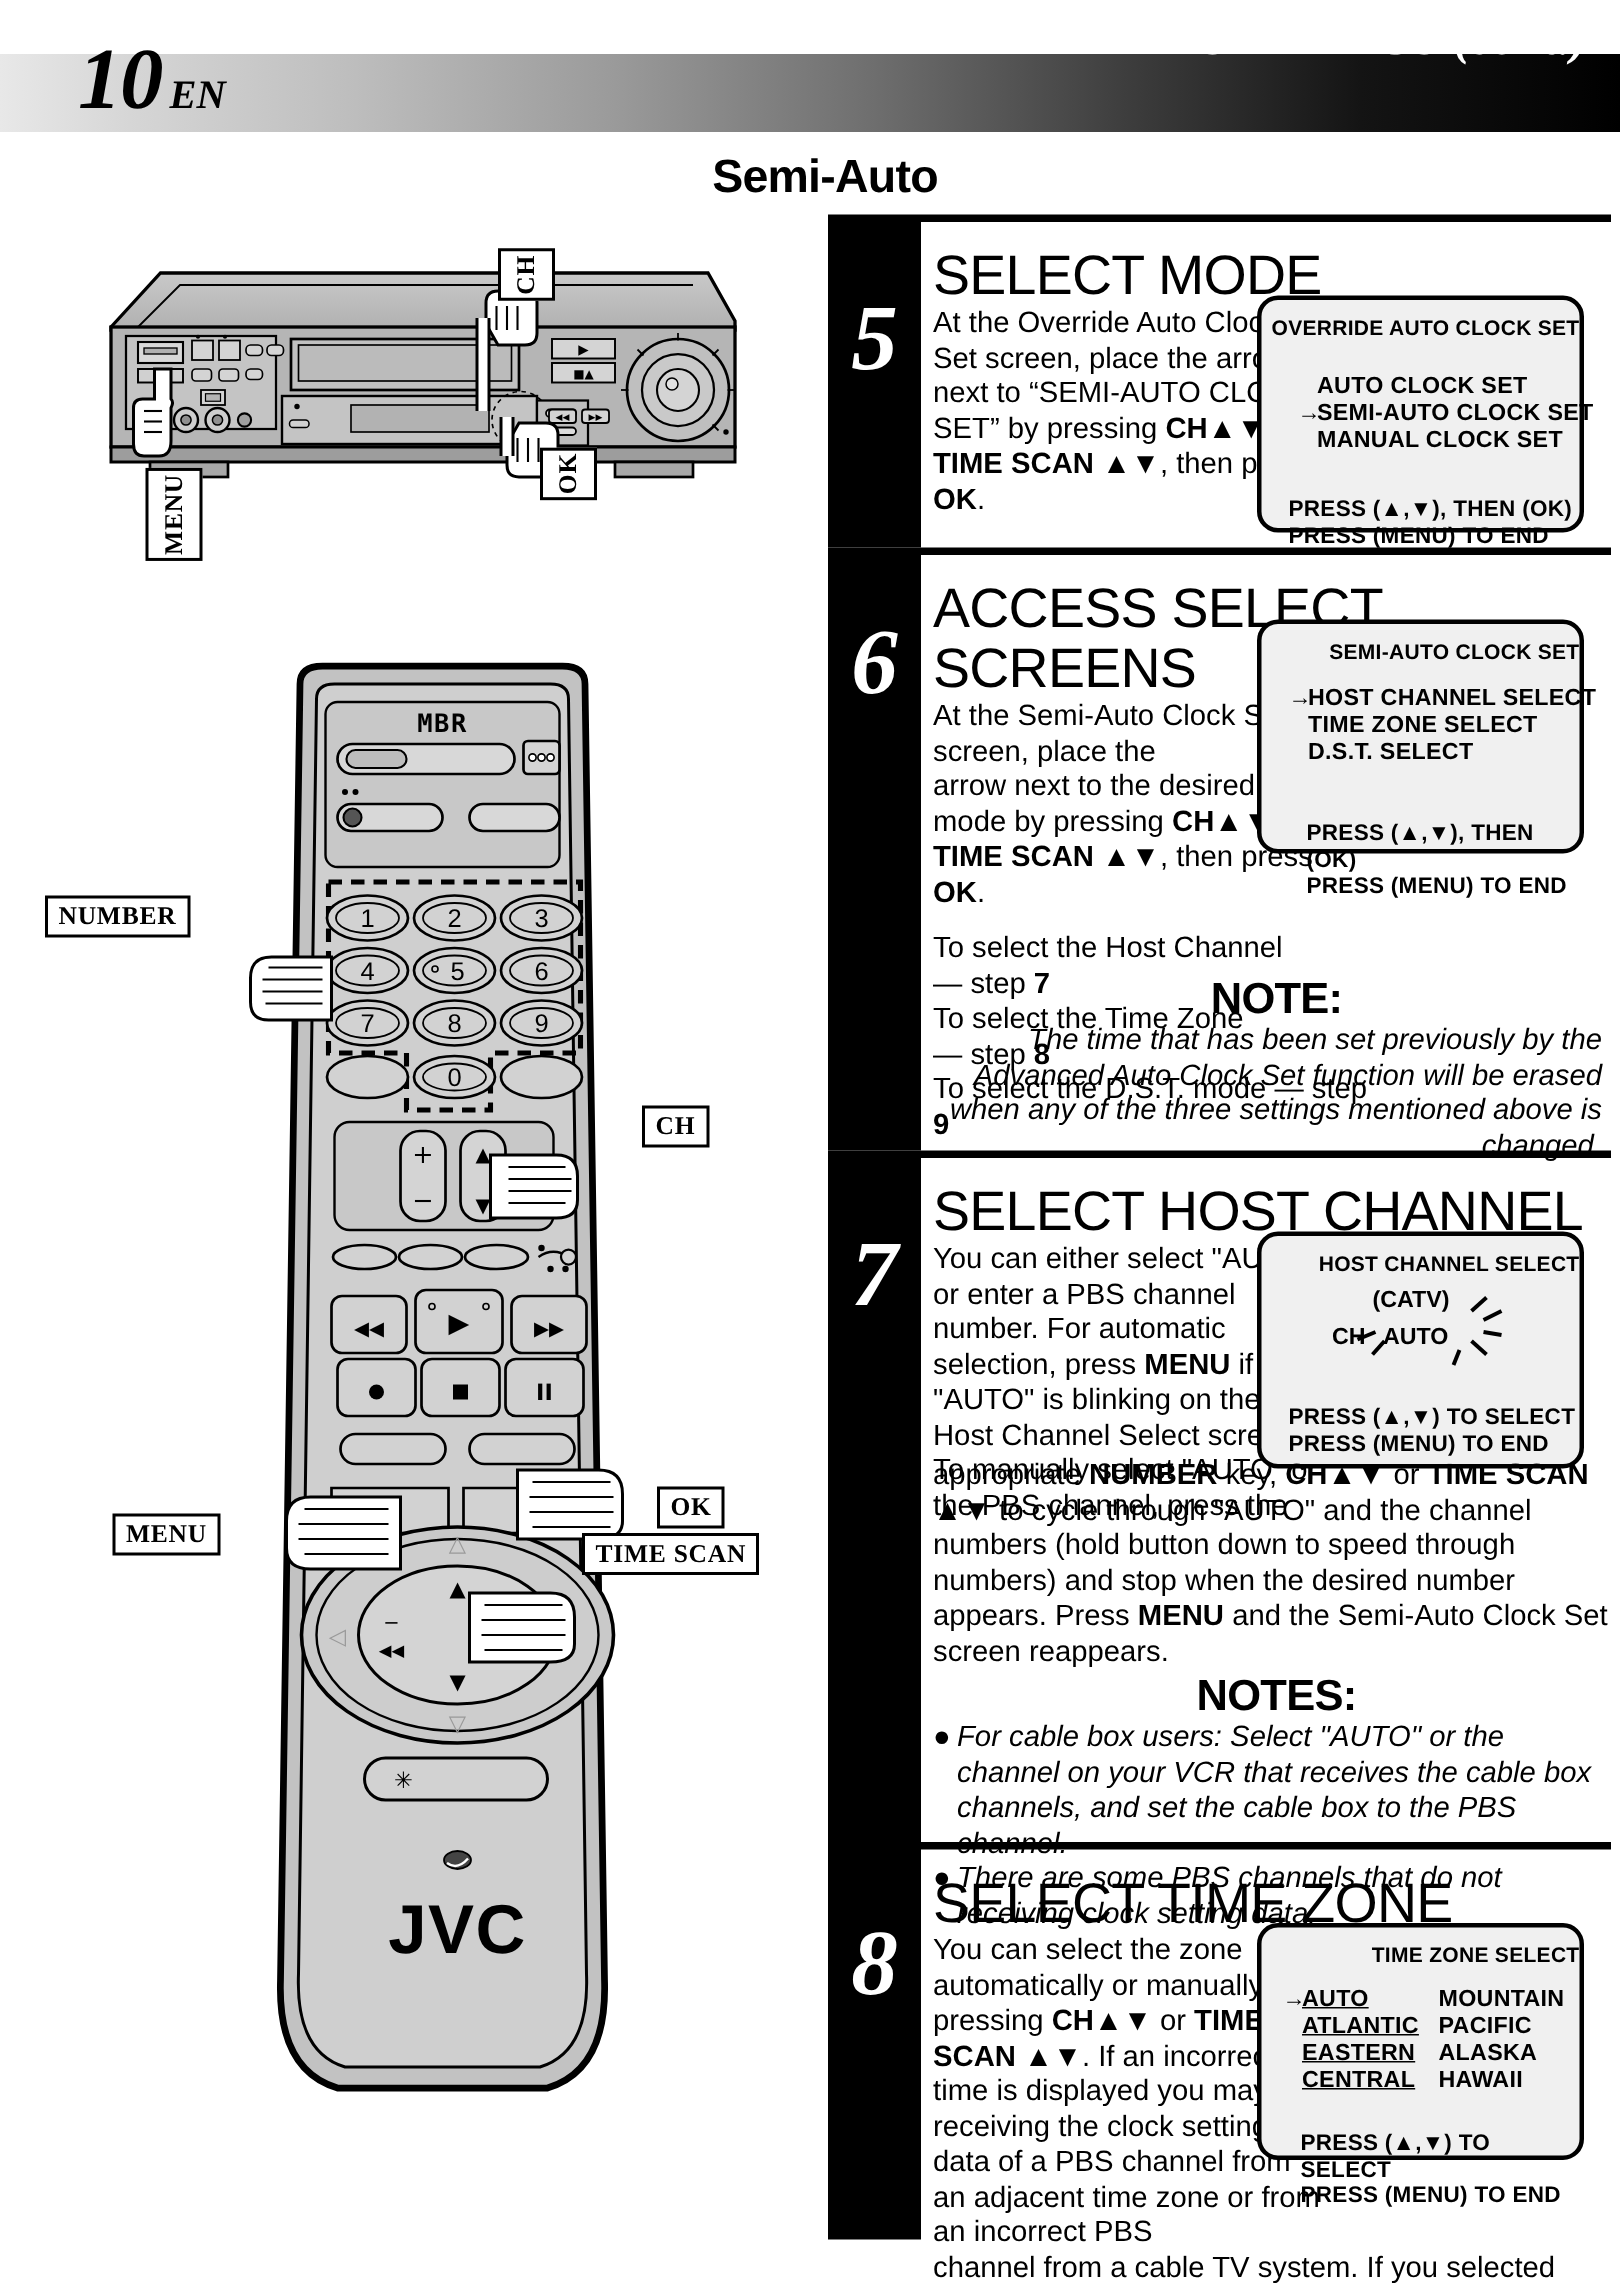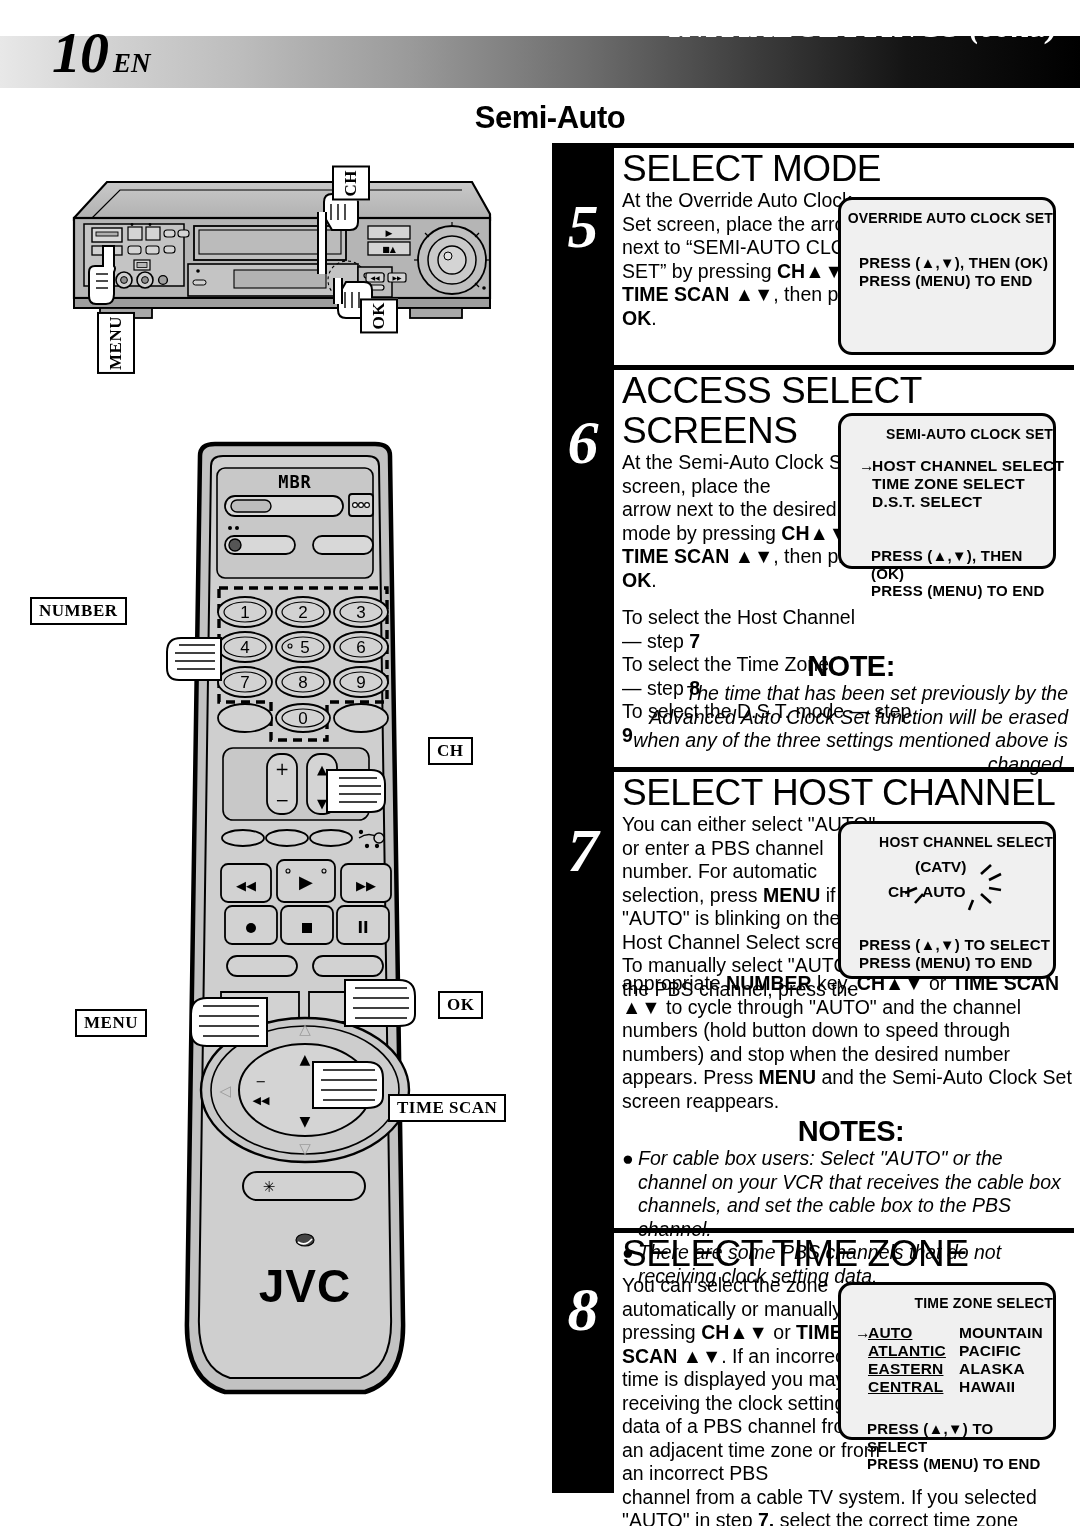--- a/index.html
+++ b/index.html
@@ -34,21 +34,21 @@
 
   
   #right-col{position:absolute;left:552px;top:143px;width:528px;}
   .step{position:relative;}
   .rule{height:5px;background:#000;margin-left:62px;margin-right:6px;}
   .stepbar{position:absolute;left:0;top:0;width:62px;background:#000;}
   .stepnum{position:absolute;left:0;width:62px;text-align:center;color:#fff;
      font-family:"Liberation Serif",serif;font-style:italic;font-weight:bold;
      font-size:62px;line-height:62px;}
   .heading{margin-left:70px;font-family:"Liberation Sans",sans-serif;font-weight:normal;
-     font-size:37px;line-height:40px;letter-spacing:-0.5px;padding-top:1px;}
+     font-size:37px;line-height:40px;letter-spacing:-0.5px;padding-top:16px;}
   .body{margin-left:70px;font-family:"Liberation Sans",sans-serif;font-size:19.5px;
      line-height:23.5px;}
   .body b{font-weight:bold;}
   .note-h{margin-left:70px;font-family:"Liberation Sans",sans-serif;font-weight:bold;
      font-size:29px;line-height:32px;letter-spacing:-0.5px;}
   .note-h.center{text-align:center;margin-left:70px;}
   .note-b{margin-left:70px;font-family:"Liberation Sans",sans-serif;font-style:italic;
      font-size:19.5px;line-height:23.5px;}
   .bullet-row{display:flex;margin-left:70px;font-style:italic;font-size:19.5px;line-height:23.5px;}
   .bullet-dot{width:16px;flex:0 0 16px;font-style:normal;}
@@ -355,36 +355,41 @@
   </div>
   <div class="callout-box" style="left:428px;top:587px;">
     <span>CH</span>
   </div>
   <div class="callout-box" style="left:75px;top:859px;">
     <span>MENU</span>
   </div>
   <div class="callout-box" style="left:438px;top:841px;">
     <span>OK</span>
   </div>
-  <div class="callout-box" style="left:388px;top:944px;text-align:right;">
+  <div class="callout-box" style="left:388px;top:872px;text-align:right;">
     <span>TIME SCAN</span>
   </div>
 </div>
 
 <div id="right-col">
 
   <div class="step" style="height:222px;">
     <div class="stepbar" style="height:222px;"></div>
     <div class="stepnum" style="top:52px;">5</div>
     <div class="rule"></div>
     <div class="heading">SELECT MODE</div>
     <div class="body" style="width:262px;">At the Override Auto Clock Set screen, place the arrow next to “SEMI-AUTO CLOCK SET” by pressing <b>CH▲▼</b> or <b>TIME SCAN ▲▼</b>, then press <b>OK</b>.</div>
 
     <div class="osd" style="left:286px;top:54px;width:212px;height:152px;">
       <div class="osd-title">OVERRIDE AUTO CLOCK SET</div>
+      <div class="osd-list" style="margin-top:23px;margin-left:24px;">
+        <div class="osd-row"><span class="arrowmark"></span><span>AUTO CLOCK SET</span></div>
+        <div class="osd-row"><span class="arrowmark">→</span><span>SEMI-AUTO CLOCK SET</span></div>
+        <div class="osd-row"><span class="arrowmark"></span><span>MANUAL CLOCK SET</span></div>
+      </div>
       <div class="osd-foot" style="margin-top:28px;margin-left:18px;">
         <div>PRESS (▲,▼), THEN (OK)</div>
         <div>PRESS (MENU) TO END</div>
       </div>
     </div>
   </div>
 
   <div class="step" style="height:285px;">
     <div class="stepbar" style="height:285px;"></div>
     <div class="stepnum" style="top:46px;">6</div>

